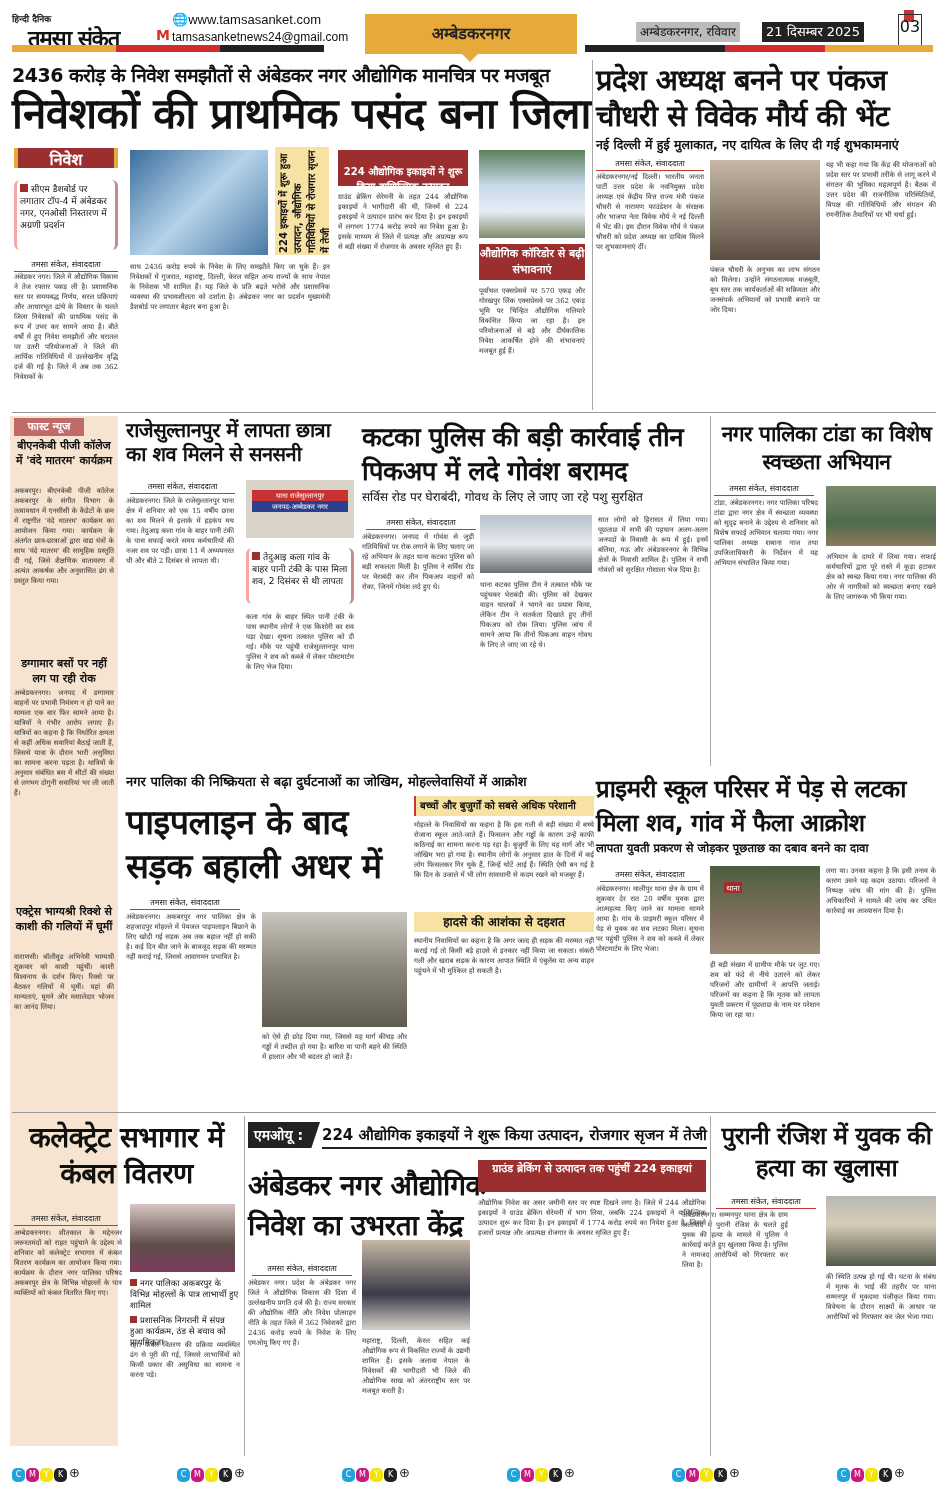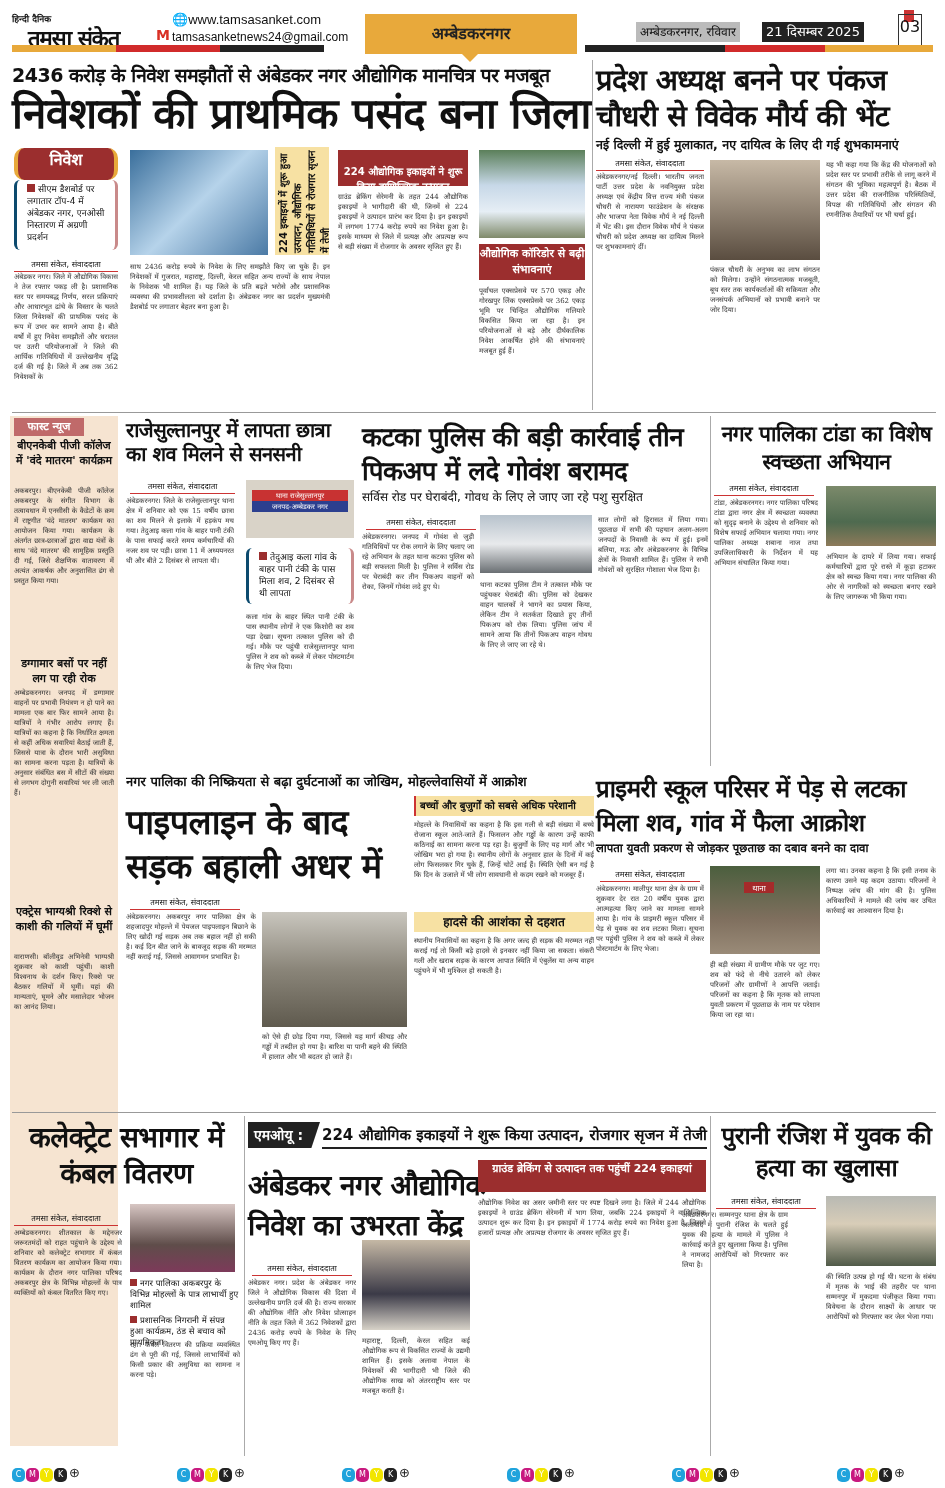--- a/index.html
+++ b/index.html
@@ -16,21 +16,21 @@
 .dateplace{left:636px;top:22px;background:#bbb;font-size:12px;padding:2px 4px;height:20px;line-height:16px}
 .datebox{left:762px;top:22px;background:#222;color:#fff;font-size:13px;padding:2px 4px;height:20px;line-height:16px}
 .pageno{left:898px;top:14px;width:24px;height:36px;border:1px solid #333;font-size:16px;text-align:center;padding-top:2px}
 .pageno-flag{left:904px;top:10px;width:10px;height:12px;background:#c33}
 .rule{height:7px}
 h1,h2,h3{font-family:"DejaVu Sans",sans-serif;font-weight:bold;letter-spacing:-0.5px}
 .col{font-size:7px;line-height:10px;color:#333;text-align:justify;overflow:hidden;font-family:"DejaVu Serif",serif}
 .byline{font-size:8px;border-bottom:1.5px solid #c33;padding-bottom:2px;text-align:center}
 .photo{background:#8a8f96;overflow:hidden}
 .redbar{background:#9b2e2e;color:#fff;text-align:center;font-weight:bold}
-.bullet-box{border-left:3px solid #0c4a6e;border-right:3px solid #c98a8a;border-radius:6px;padding:3px 10px;font-size:9px;line-height:12px}
+.bullet-box{border-left:3px solid #fca5a5;border-right:3px solid #c98a8a;border-radius:6px;padding:3px 3px;font-size:9px;line-height:12px}
 .bullet-box .sq{display:inline-block;width:8px;height:8px;background:#9b2e2e;margin-right:3px}
 .cmyk{font-size:8px;color:#fff;font-weight:normal}
 .cmyk span{display:inline-block;width:13px;height:14px;border-radius:5px;text-align:center;line-height:14px;margin-right:1px}
 .vline{width:1px;background:#aaa}
 .fast{background:#f6e4d1}
 </style>
 </head>
 <body>
 
 <div class="abs masthead">
@@ -48,21 +48,21 @@
   <div class="abs rule" style="left:12px;top:45px;width:104px;background:#e8a93b"></div>
   <div class="abs rule" style="left:116px;top:45px;width:104px;background:#d12b2b"></div>
   <div class="abs rule" style="left:220px;top:45px;width:104px;background:#222"></div>
   <div class="abs rule" style="left:585px;top:45px;width:140px;background:#222"></div>
   <div class="abs rule" style="left:725px;top:45px;width:100px;background:#d12b2b"></div>
   <div class="abs rule" style="left:825px;top:45px;width:108px;background:#e8a93b"></div>
 </div>
 
 <h3 class="abs" style="left:12px;top:62px;width:575px;font-size:19px;white-space:nowrap">2436 करोड़ के निवेश समझौतों से अंबेडकर नगर औद्योगिक मानचित्र पर मजबूत</h3>
 <h1 class="abs" style="left:12px;top:88px;width:575px;font-size:42px;line-height:52px;white-space:nowrap">निवेशकों की प्राथमिक पसंद बना जिला</h1>
-<div class="abs redbar" style="left:14px;top:148px;width:104px;height:32px;font-size:16px;line-height:24px;border-left:4px solid #e8a93b;border-right:4px solid #e8a93b;border-radius:10px">निवेश</div>
+<div class="abs redbar" style="left:14px;top:148px;width:104px;height:20px;font-size:16px;line-height:24px;border-left:4px solid #e8a93b;border-right:4px solid #e8a93b;border-radius:0">निवेश</div>
 <div class="abs bullet-box" style="left:14px;top:180px;width:104px;height:70px"><span class="sq"></span><span>सीएम डैशबोर्ड पर लगातार टॉप-4 में अंबेडकर नगर, एनओसी निस्तारण में अग्रणी प्रदर्शन</span></div>
 <div class="abs byline" style="left:14px;top:258px;width:104px">तमसा संकेत, संवाददाता</div>
 <div class="abs col" style="left:14px;top:272px;width:104px;height:138px">अंबेडकर नगर। जिले में औद्योगिक विकास ने तेज रफ्तार पकड़ ली है। प्रशासनिक स्तर पर समयबद्ध निर्णय, सरल प्रक्रियाएं और आधारभूत ढांचे के विस्तार के चलते जिला निवेशकों की प्राथमिक पसंद के रूप में उभर कर सामने आया है। बीते वर्षों में हुए निवेश समझौतों और धरातल पर उतरी परियोजनाओं ने जिले की आर्थिक गतिविधियों में उल्लेखनीय वृद्धि दर्ज की गई है। जिले में अब तक 362 निवेशकों के</div>
 <div class="abs photo" style="left:130px;top:150px;width:138px;height:105px;background:linear-gradient(135deg,#3a6f9c,#b6d3ea 50%,#4b7aa5)"></div>
 <div class="abs" style="left:275px;top:147px;width:54px;height:108px;background:#f7e1a3;font-size:10px;font-weight:bold;writing-mode:vertical-rl;transform:rotate(180deg);line-height:14px;padding:2px;overflow:hidden">224 इकाइयों में शुरू हुआ उत्पादन, औद्योगिक गतिविधियों से रोजगार सृजन में तेजी</div>
 <div class="abs col" style="left:130px;top:262px;width:200px;height:148px">साथ 2436 करोड़ रुपये के निवेश के लिए समझौते किए जा चुके हैं। इन निवेशकों में गुजरात, महाराष्ट्र, दिल्ली, केरल सहित अन्य राज्यों के साथ नेपाल के निवेशक भी शामिल हैं। यह जिले के प्रति बढ़ते भरोसे और प्रशासनिक व्यवस्था की प्रभावशीलता को दर्शाता है। अंबेडकर नगर का प्रदर्शन मुख्यमंत्री डैशबोर्ड पर लगातार बेहतर बना हुआ है।</div>
 <div class="abs redbar" style="left:338px;top:150px;width:130px;height:36px;font-size:10px;line-height:15px;padding-top:14px">224 औद्योगिक इकाइयों ने शुरू किया वाणिज्यिक उत्पादन</div>
 <div class="abs col" style="left:338px;top:192px;width:130px;height:218px">ग्राउंड ब्रेकिंग सेरेमनी के तहत 244 औद्योगिक इकाइयों ने भागीदारी की थी, जिनमें से 224 इकाइयों ने उत्पादन प्रारंभ कर दिया है। इन इकाइयों में लगभग 1774 करोड़ रुपये का निवेश हुआ है। इसके माध्यम से जिले में प्रत्यक्ष और अप्रत्यक्ष रूप से बड़ी संख्या में रोजगार के अवसर सृजित हुए हैं।</div>
 <div class="abs photo" style="left:479px;top:150px;width:106px;height:88px;background:linear-gradient(180deg,#5b7f5a,#c7d8e8 40%,#e6eef5 70%,#7f8a6a)"></div>
 <div class="abs redbar" style="left:479px;top:244px;width:106px;height:36px;font-size:11px;line-height:16px;padding-top:2px">औद्योगिक कॉरिडोर से बढ़ी संभावनाएं</div>
@@ -118,21 +118,21 @@
 <div class="abs" style="left:414px;top:796px;width:180px;height:20px;background:#f7e1a3;font-size:10px;font-weight:bold;line-height:20px;padding-left:4px;border-left:2px solid #c33">बच्चों और बुजुर्गों को सबसे अधिक परेशानी</div>
 <div class="abs col" style="left:414px;top:820px;width:180px;height:82px">मोहल्ले के निवासियों का कहना है कि इस गली से बड़ी संख्या में बच्चे रोजाना स्कूल आते-जाते हैं। फिसलन और गड्ढों के कारण उन्हें काफी कठिनाई का सामना करना पड़ रहा है। बुजुर्गों के लिए यह मार्ग और भी जोखिम भरा हो गया है। स्थानीय लोगों के अनुसार हाल के दिनों में कई लोग फिसलकर गिर चुके हैं, जिन्हें चोटें आई हैं। स्थिति ऐसी बन गई है कि दिन के उजाले में भी लोग सावधानी से कदम रखने को मजबूर हैं।</div>
 <div class="abs" style="left:414px;top:912px;width:180px;height:20px;background:#f7e1a3;font-size:12px;font-weight:bold;line-height:20px;text-align:center">हादसे की आशंका से दहशत</div>
 <div class="abs col" style="left:414px;top:936px;width:180px;height:172px">स्थानीय निवासियों का कहना है कि अगर जल्द ही सड़क की मरम्मत नहीं कराई गई तो किसी बड़े हादसे से इनकार नहीं किया जा सकता। संकरी गली और खराब सड़क के कारण आपात स्थिति में एंबुलेंस या अन्य वाहन पहुंचने में भी मुश्किल हो सकती है।</div>
 
 <h1 class="abs" style="left:596px;top:772px;width:345px;font-size:24px;line-height:34px">प्राइमरी स्कूल परिसर में पेड़ से लटका मिला शव, गांव में फैला आक्रोश</h1>
 <div class="abs" style="left:596px;top:840px;width:345px;font-size:11.5px;font-weight:bold;white-space:nowrap">लापता युवती प्रकरण से जोड़कर पूछताछ का दबाव बनने का दावा</div>
 <div class="abs byline" style="left:600px;top:868px;width:100px">तमसा संकेत, संवाददाता</div>
 <div class="abs col" style="left:596px;top:884px;width:108px;height:224px">अंबेडकरनगर। मालीपुर थाना क्षेत्र के ग्राम में शुक्रवार देर रात 20 वर्षीय युवक द्वारा आत्महत्या किए जाने का मामला सामने आया है। गांव के प्राइमरी स्कूल परिसर में पेड़ से युवक का शव लटका मिला। सूचना पर पहुंची पुलिस ने शव को कब्जे में लेकर पोस्टमार्टम के लिए भेजा।</div>
 <div class="abs photo" style="left:710px;top:866px;width:110px;height:88px;background:linear-gradient(180deg,#4b5f3e,#7f6f5e 60%,#9a8b78)">
-  <div style="margin:16px 0 0 34px;width:30px;background:#a52a2a;color:#fff;font-size:8px;text-align:center">थाना</div>
+  <div style="margin:16px 0 0 14px;width:18px;background:#a52a2a;color:#fff;font-size:8px;text-align:center">थाना</div>
 </div>
 <div class="abs col" style="left:710px;top:960px;width:110px;height:148px">ही बड़ी संख्या में ग्रामीण मौके पर जुट गए। शव को फंदे से नीचे उतारने को लेकर परिजनों और ग्रामीणों ने आपत्ति जताई। परिजनों का कहना है कि मृतक को लापता युवती प्रकरण में पूछताछ के नाम पर परेशान किया जा रहा था।</div>
 <div class="abs col" style="left:826px;top:866px;width:110px;height:242px">लगा था। उनका कहना है कि इसी तनाव के कारण उसने यह कदम उठाया। परिजनों ने निष्पक्ष जांच की मांग की है। पुलिस अधिकारियों ने मामले की जांच कर उचित कार्रवाई का आश्वासन दिया है।</div>
 
 <h1 class="abs" style="left:14px;top:1120px;width:225px;font-size:28px;line-height:36px;text-align:center">कलेक्ट्रेट सभागार में कंबल वितरण</h1>
 <div class="abs byline" style="left:14px;top:1212px;width:104px">तमसा संकेत, संवाददाता</div>
 <div class="abs col" style="left:14px;top:1228px;width:108px;height:226px">अम्बेडकरनगर। शीतकाल के मद्देनजर जरूरतमंदों को राहत पहुंचाने के उद्देश्य से शनिवार को कलेक्ट्रेट सभागार में कंबल वितरण कार्यक्रम का आयोजन किया गया। कार्यक्रम के दौरान नगर पालिका परिषद अकबरपुर क्षेत्र के विभिन्न मोहल्लों के पात्र व्यक्तियों को कंबल वितरित किए गए।</div>
 <div class="abs photo" style="left:130px;top:1204px;width:105px;height:68px;background:linear-gradient(180deg,#d7c6c3,#5f4d4a 60%,#7d3a5a)"></div>
 <div class="abs" style="left:130px;top:1278px;width:110px;font-size:8.5px;line-height:11px">
   <div style="margin-bottom:4px"><span class="sq" style="display:inline-block;width:7px;height:7px;background:#9b2e2e;margin-right:3px"></span><span>नगर पालिका अकबरपुर के विभिन्न मोहल्लों के पात्र लाभार्थी हुए शामिल</span></div>

